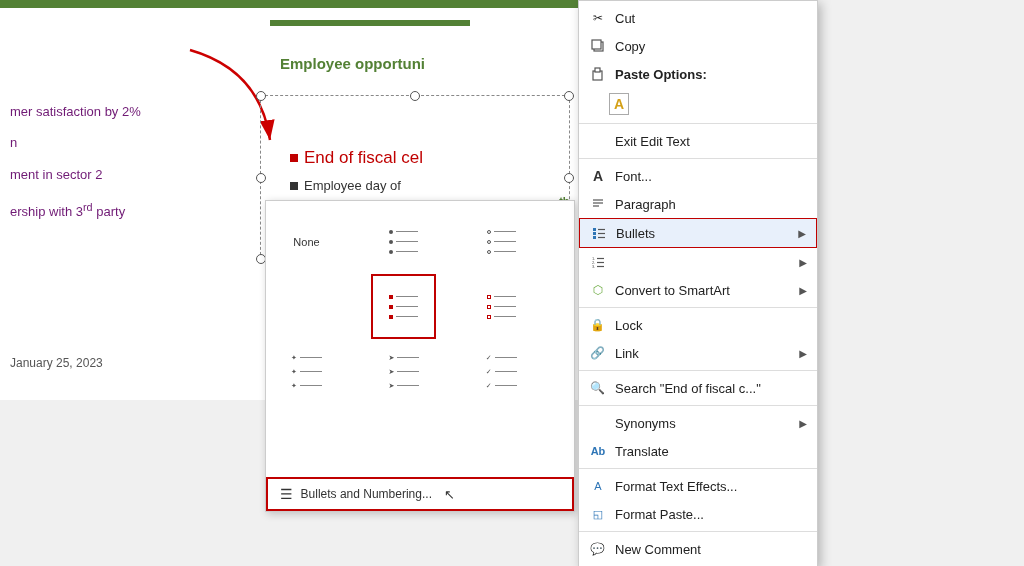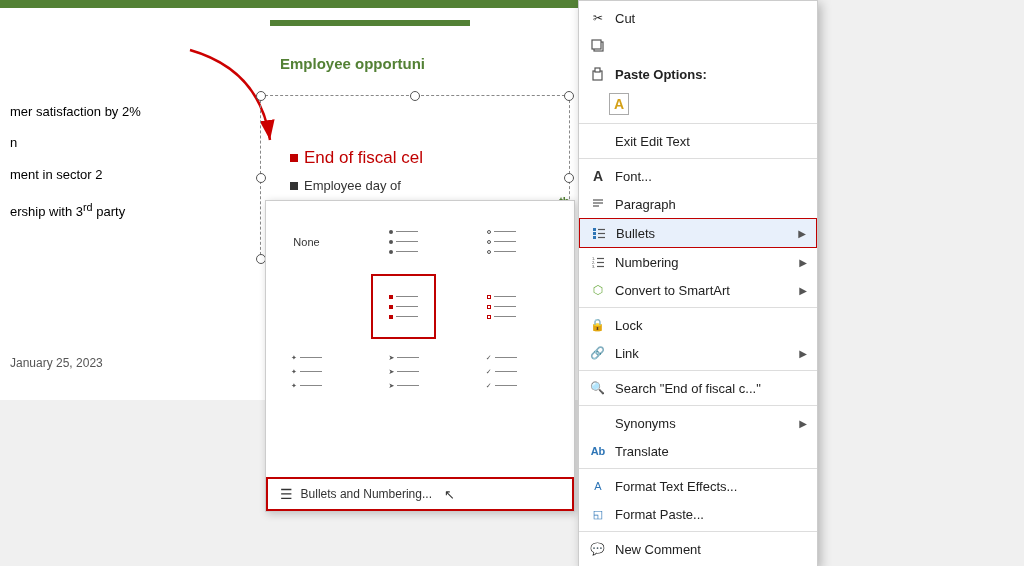--- a/index.html
+++ b/index.html
@@ -45,21 +45,21 @@
       top: 55px; left: 280px;
       color: #538135;
       font-size: 15px;
       font-weight: bold;
     }
 
     .slide-text-block {
       position: absolute;
       top: 100px; left: 10px;
       font-size: 13px;
-      color: #000000;
+      color: #701a75;
       line-height: 1.8;
     }
 
     
     .red-arrow {
       position: absolute;
       top: 40px; left: 180px;
     }
 
     
@@ -445,20 +445,21 @@
     <span class="menu-item-label">Cut</span>
   </div>
 
   <div class="menu-item">
     <span class="menu-item-icon">
       <svg width="14" height="14" viewBox="0 0 14 14">
           <rect x="3" y="3" width="9" height="9" fill="none" stroke="#555" stroke-width="1.2"></rect>
           <rect x="1" y="1" width="9" height="9" fill="white" stroke="#555" stroke-width="1.2"></rect>
         </svg>
     </span>
+    <span class="menu-item-label">Copy</span>
   </div>
 
   <div class="menu-item">
     <span class="menu-item-icon">
       <svg width="14" height="14" viewBox="0 0 14 14">
           <rect x="2" y="4" width="9" height="9" fill="none" stroke="#555" stroke-width="1.2"></rect>
           <rect x="4" y="1" width="5" height="4" fill="white" stroke="#555" stroke-width="1.2"></rect>
         </svg>
     </span>
     <span class="menu-item-label" style="font-weight:600;">Paste Options:</span>
@@ -514,21 +515,20 @@
     <span class="menu-item-icon">
       <svg width="14" height="14" viewBox="0 0 14 14">
         <text x="1" y="5" font-size="4" fill="#555">1.</text>
         <line x1="6" y1="3.5" x2="13" y2="3.5" stroke="#555" stroke-width="1.2"></line>
         <text x="1" y="9" font-size="4" fill="#555">2.</text>
         <line x1="6" y1="7.5" x2="13" y2="7.5" stroke="#555" stroke-width="1.2"></line>
         <text x="1" y="13" font-size="4" fill="#555">3.</text>
         <line x1="6" y1="11.5" x2="13" y2="11.5" stroke="#555" stroke-width="1.2"></line>
       </svg>
     </span>
-    <span class="menu-item-label">Numbering</span>
     <span class="menu-item-arrow">▶</span>
   </div>
 
   <div class="menu-item">
     <span class="menu-item-icon" style="color:#70ad47; font-size:12px;">⬡</span>
     <span class="menu-item-label">Convert to SmartArt</span>
     <span class="menu-item-arrow">▶</span>
   </div>
 
   <div class="menu-sep"></div>

